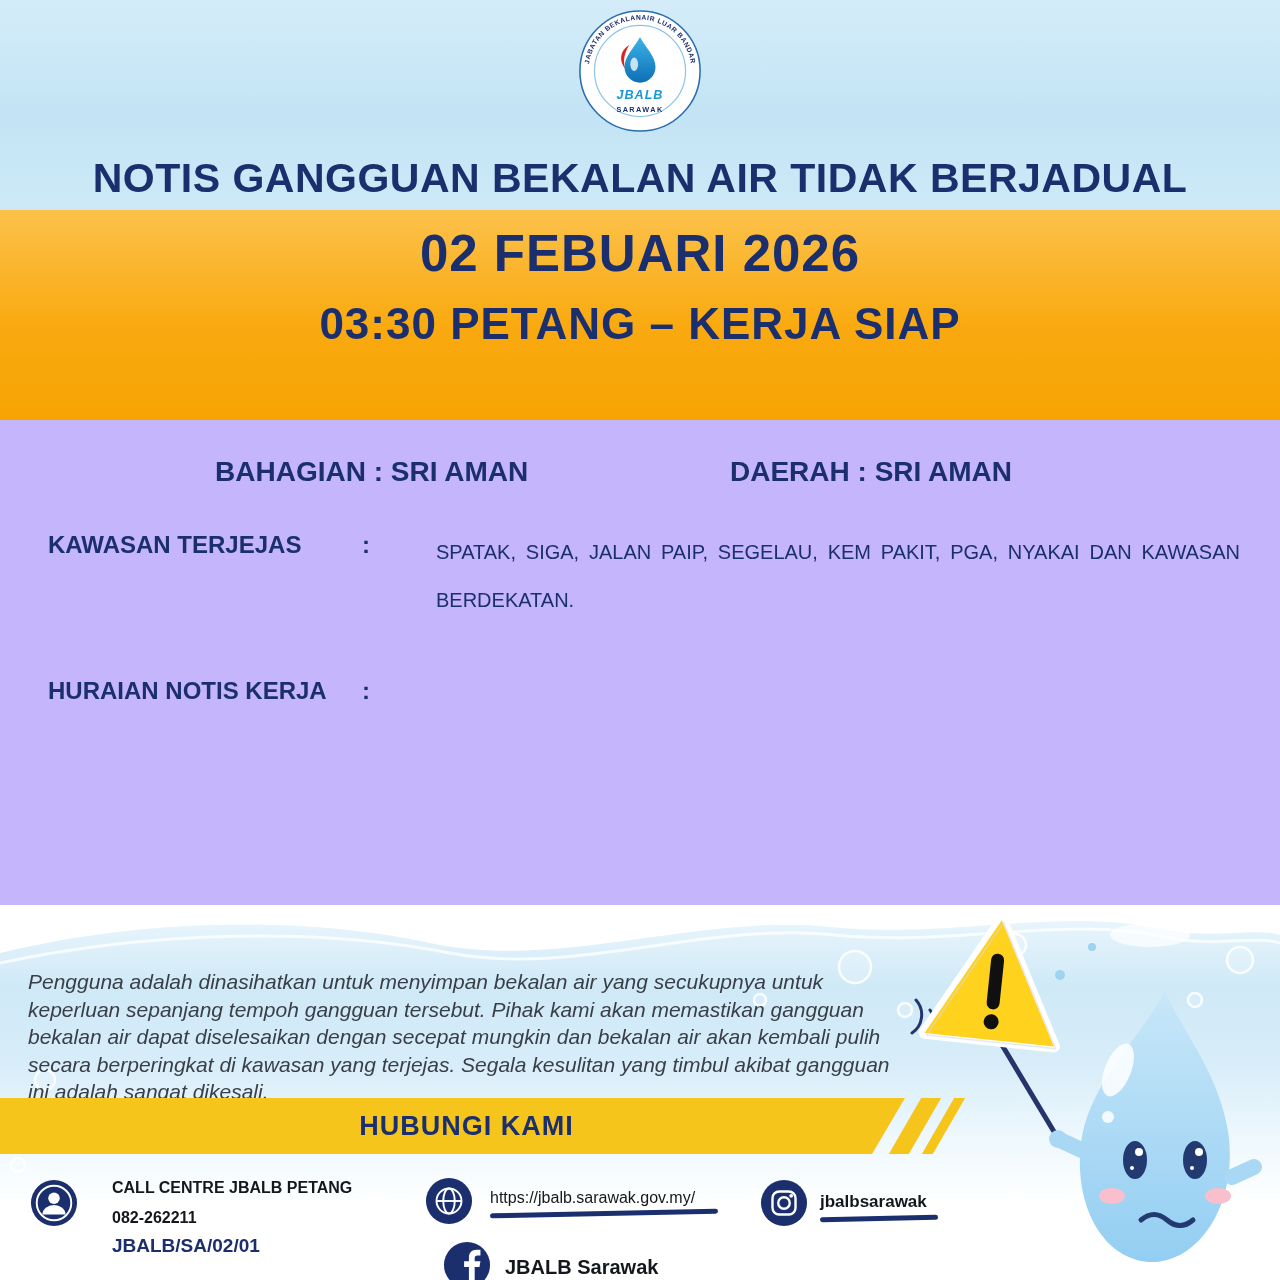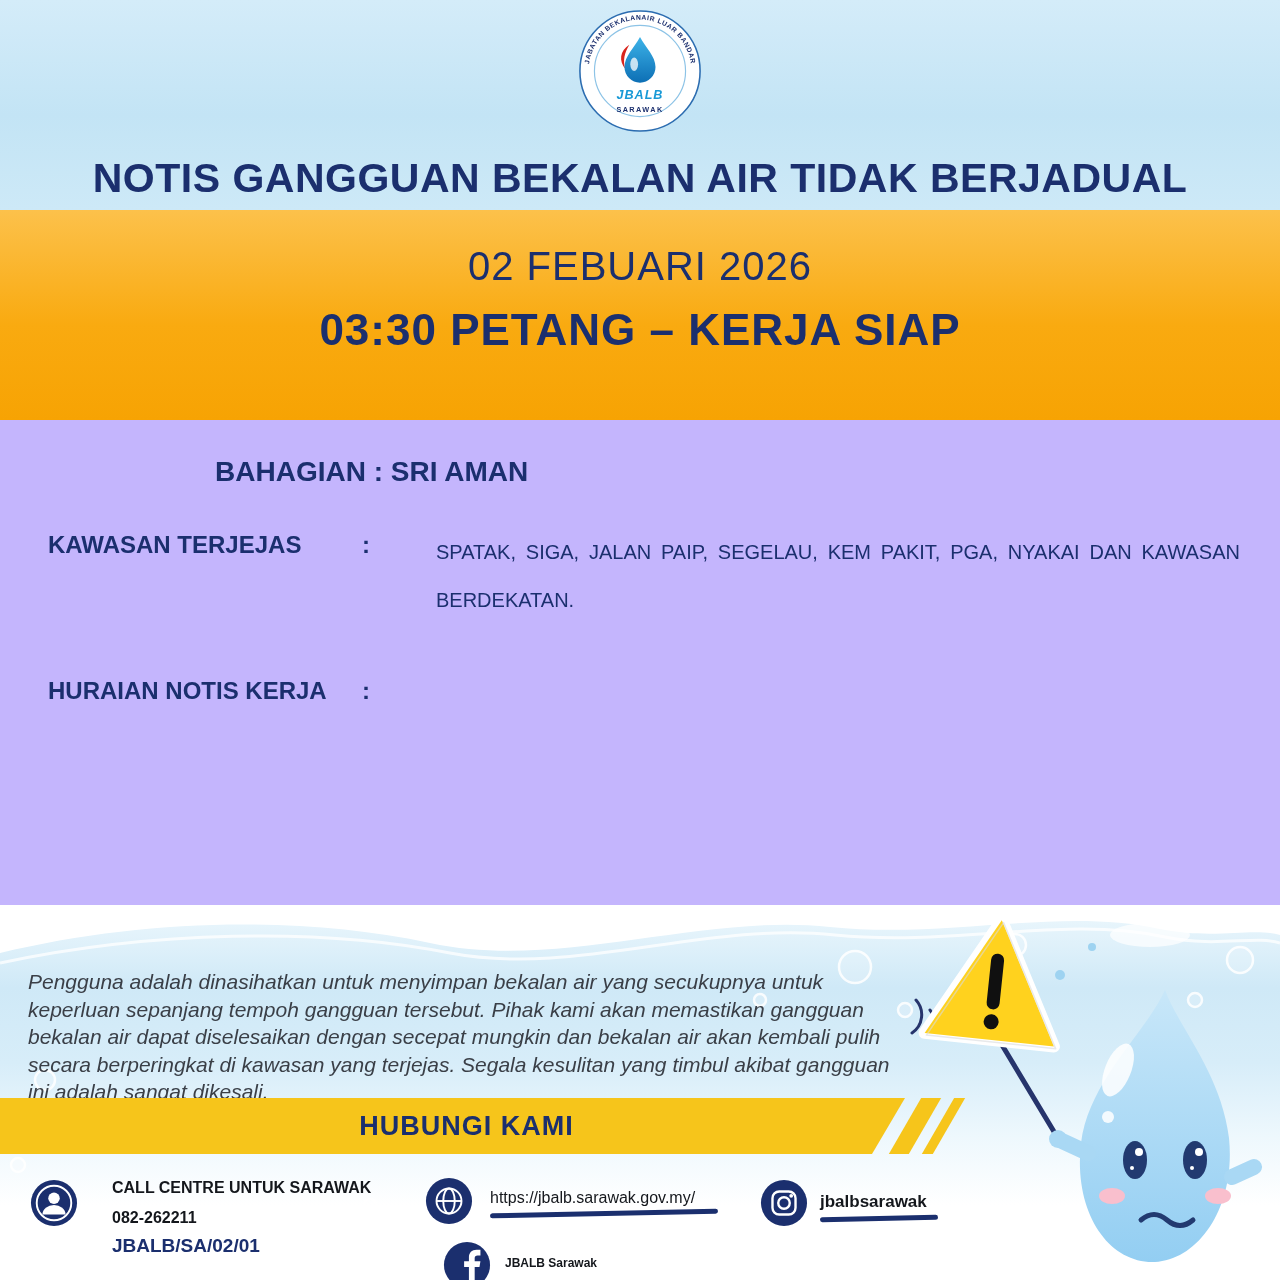--- a/index.html
+++ b/index.html
@@ -11,21 +11,21 @@
          background:linear-gradient(180deg,#d4ecf9 0%,#c3e4f5 55%,#cdе9f7 100%);
          background:linear-gradient(180deg,#d4ecf9 0%,#c3e4f5 55%,#cde9f7 100%); }
   .logo { position:absolute; top:8px; left:50%; transform:translateX(-50%); width:126px; height:126px; }
   .title { position:absolute; bottom:8px; left:50%; transform:translateX(-50%);
            white-space:nowrap; font-size:41px; font-weight:bold; color:#1b2f6e; letter-spacing:.5px; }
 
   
   .band { position:absolute; top:210px; left:0; width:1280px; height:210px;
           background:linear-gradient(180deg,#fcc14b 0%,#f9aa10 55%,#f7a303 100%);
           text-align:center; color:#1b2f6e; }
-  .band .date { margin-top:34px; font-size:40px; font-weight:normal; letter-spacing:1px; }
+  .band .date { margin-top:14px; font-size:51px; font-weight:bold; letter-spacing:1px; }
   .band .time { margin-top:16px; font-size:44px; font-weight:bold; letter-spacing:1px; }
 
   
   .white { position:absolute; top:420px; left:0; width:1280px; height:485px; background:#c4b5fd; color:#1b2f6e; }
   .region-row { position:relative; height:42px; margin-top:36px; font-size:28px; font-weight:bold; }
   .region-row .bahagian { position:absolute; left:215px; }
   .region-row .daerah   { position:absolute; left:730px; }
   .field { display:grid; grid-template-columns:300px 88px 1fr; align-items:start;
            padding-left:48px; padding-right:40px; }
   .field .flabel { font-size:24px; font-weight:bold; padding-top:3px; }
@@ -58,21 +58,21 @@
   .icon-call { left:30px; top:14px; }
   .call-text { position:absolute; left:112px; top:14px; }
   .call-text .l1 { font-size:16px; font-weight:bold; }
   .call-text .l2 { font-size:16px; font-weight:bold; margin-top:12px; }
   .call-text .l3 { font-size:19px; font-weight:bold; color:#1b2f6e; margin-top:8px; }
   .icon-globe { left:425px; top:12px; }
   .web-text { position:absolute; left:490px; top:24px; font-size:16px; font-weight:normal; }
   .icon-ig { left:760px; top:14px; }
   .ig-text { position:absolute; left:820px; top:27px; font-size:17px; font-weight:bold; }
   .icon-fb { left:443px; top:76px; }
-  .fb-text { position:absolute; left:505px; top:91px; font-size:12px; font-weight:bold; }
+  .fb-text { position:absolute; left:505px; top:91px; font-size:20px; font-weight:bold; }
   .swoosh { height:5px; background:#1b2f6e; border-radius:3px; margin-top:4px;
             transform:rotate(-1.2deg); }
   .swoosh.web { width:228px; }
   .swoosh.ig  { width:118px; }
 </style>
 </head>
 <body>
 
 <div class="poster">
 
@@ -102,20 +102,21 @@
   </div>
 
   <div class="band">
     <div class="date">02 FEBUARI 2026</div>
     <div class="time">03:30 PETANG – KERJA SIAP</div>
   </div>
 
   <div class="white">
     <div class="region-row">
       <span class="bahagian">BAHAGIAN : SRI AMAN</span>
+      <span class="daerah">DAERAH : SRI AMAN</span>
     </div>
     <div class="field kawasan">
       <span class="flabel">KAWASAN TERJEJAS</span>
       <span class="fcolon">:</span>
       <span class="fvalue">SPATAK, SIGA,  JALAN PAIP, SEGELAU, KEM PAKIT, PGA, NYAKAI DAN KAWASAN BERDEKATAN.</span>
     </div>
     <div class="field huraian">
       <span class="flabel">HURAIAN NOTIS KERJA</span>
       <span class="fcolon">:</span>
     </div>
@@ -200,21 +201,21 @@
 
     <div class="footer">
 
       <svg class="fi icon-call" viewBox="0 0 50 50">
         <circle cx="25" cy="25" r="24" fill="#1b2f6e"></circle>
         <circle cx="25" cy="25" r="18" fill="none" stroke="#ffffff" stroke-width="2"></circle>
         <circle cx="25" cy="20" r="6" fill="#ffffff"></circle>
         <path d="M13,37 a12,10 0 0 1 24,0 z" fill="#ffffff"></path>
       </svg>
       <div class="call-text">
-        <div class="l1">CALL CENTRE UNTUK SARAWAK</div>
+        <div class="l1">CALL CENTRE JBALB PETANG</div>
         <div class="l2">082-262211</div>
         <div class="l3">JBALB/SA/02/01</div>
       </div>
 
       <svg class="fi icon-globe" viewBox="0 0 50 50">
         <circle cx="25" cy="25" r="24" fill="#1b2f6e"></circle>
         <circle cx="25" cy="25" r="13" fill="none" stroke="#ffffff" stroke-width="2"></circle>
         <ellipse cx="25" cy="25" rx="6" ry="13" fill="none" stroke="#ffffff" stroke-width="2"></ellipse>
         <line x1="12" y1="25" x2="38" y2="25" stroke="#ffffff" stroke-width="2"></line>
       </svg>

